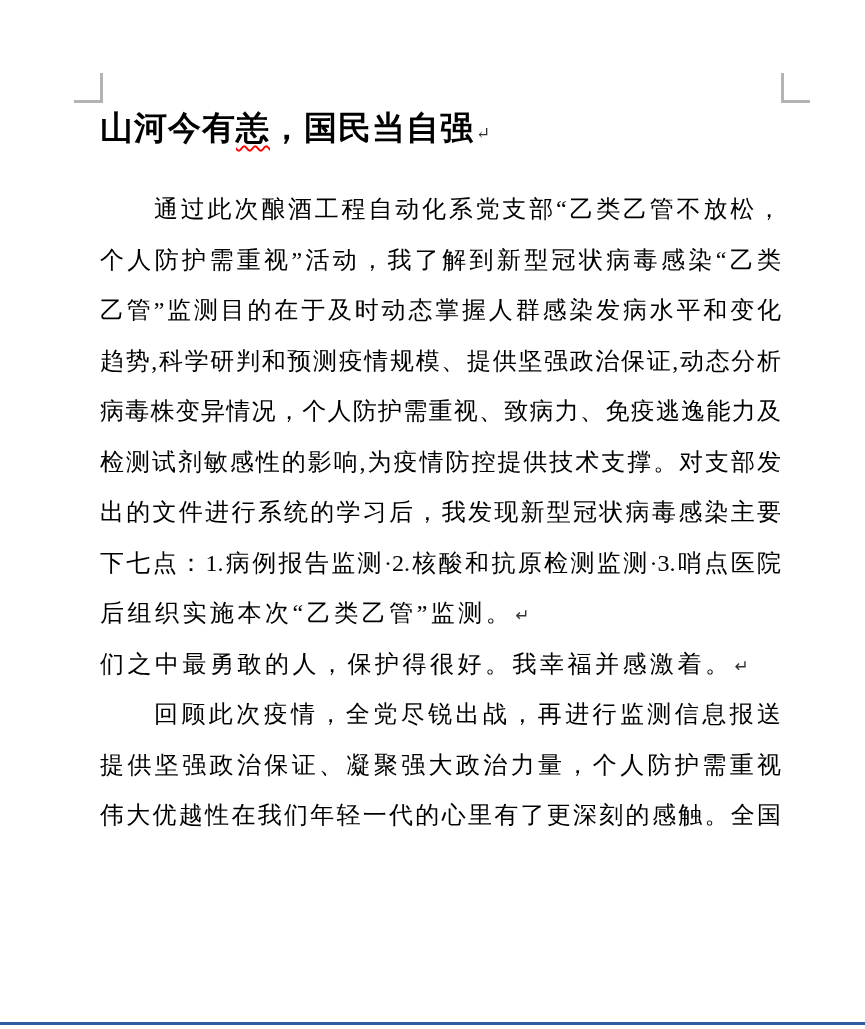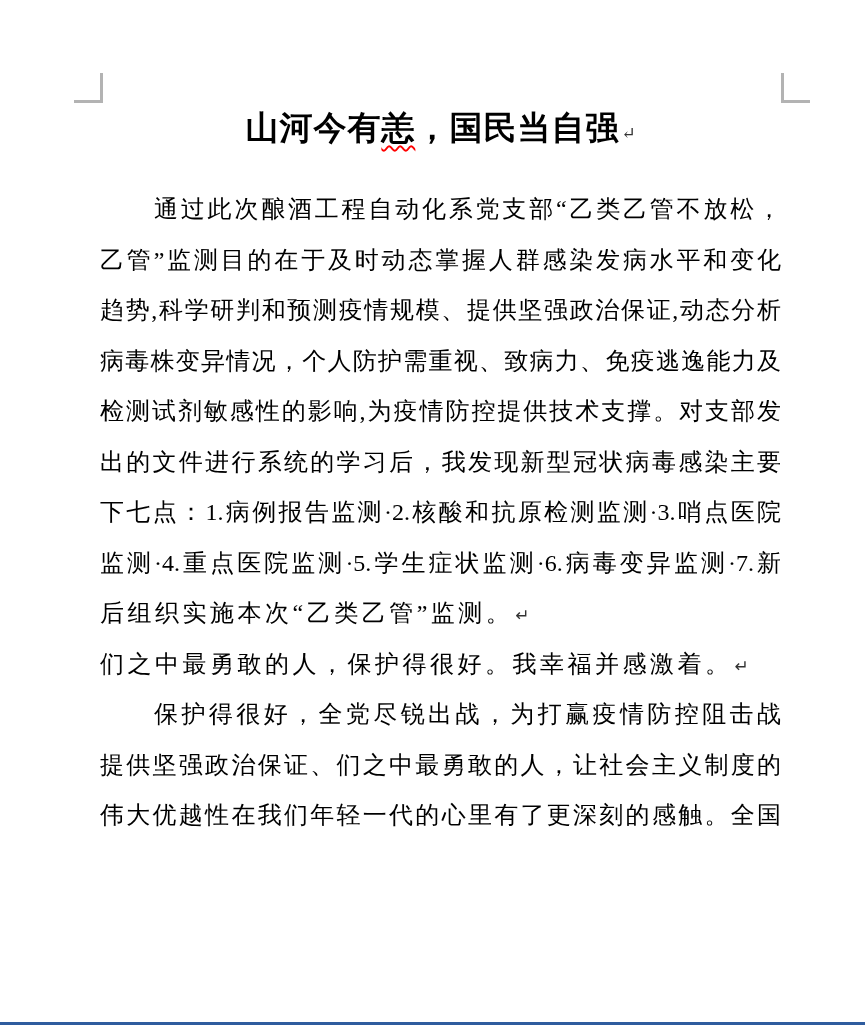--- a/index.html
+++ b/index.html
@@ -18,21 +18,21 @@
     border-right: 3px solid var(--crop-mark, #b3b3b3);
     border-bottom: 3px solid var(--crop-mark, #b3b3b3); }
   .crop.tr { left: 781px; top: 73px;
     border-left: 3px solid var(--crop-mark, #b3b3b3);
     border-bottom: 3px solid var(--crop-mark, #b3b3b3); }
 
   .content { position: absolute; left: 100px; top: 100px; width: 681px; }
 
   .title {
     margin: 0; font-size: 33px; font-weight: bold;
-    line-height: 56px; text-align: center; letter-spacing: 1px;
+    line-height: 56px; letter-spacing: 1px;
     white-space: nowrap;
   }
   .err {
     text-decoration: underline wavy var(--spellcheck-underline, #ff0000);
     text-decoration-thickness: 2px;
     text-underline-offset: 6px;
   }
   .pmark {
     font-size: 17px; font-weight: normal; color: #333;
     letter-spacing: 0; margin-left: 2px;
@@ -60,29 +60,29 @@
 <div class="page">
 
   <div class="crop tl"></div>
   <div class="crop tr"></div>
 
   <div class="content">
     <h1 class="title"><span>山河今有</span><span class="err">恙</span><span>，国民当自强</span><span class="pmark">↵</span></h1>
 
     <div class="docbody">
         <div class="line first">通过此次酿酒工程自动化系党支部“乙类乙管不放松，</div>
+        <div class="line">个人防护需重视”活动，我了解到新型冠状病毒感染“乙类</div>
         <div class="line">乙管”监测目的在于及时动态掌握人群感染发病水平和变化</div>
         <div class="line">趋势,科学研判和预测疫情规模、提供坚强政治保证,动态分析</div>
         <div class="line">病毒株变异情况，个人防护需重视、致病力、免疫逃逸能力及</div>
         <div class="line">检测试剂敏感性的影响,为疫情防控提供技术支撑。对支部发</div>
         <div class="line">出的文件进行系统的学习后，我发现新型冠状病毒感染主要</div>
         <div class="line">下七点：1.病例报告监测·2.核酸和抗原检测监测·3.哨点医院</div>
-        <div class="line">监测·4.重点医院监测·5.学生症状监测·6.病毒变异监测·7.新</div>
         <div class="line pend">后组织实施本次“乙类乙管”监测。<span class="pmark">↵</span></div>
         <div class="line pend">们之中最勇敢的人，保护得很好。我幸福并感激着。<span class="pmark">↵</span></div>
-        <div class="line first">保护得很好，全党尽锐出战，为打赢疫情防控阻击战</div>
-        <div class="line">提供坚强政治保证、们之中最勇敢的人，让社会主义制度的</div>
+        <div class="line first">回顾此次疫情，全党尽锐出战，再进行监测信息报送</div>
+        <div class="line">提供坚强政治保证、凝聚强大政治力量，个人防护需重视</div>
         <div class="line">伟大优越性在我们年轻一代的心里有了更深刻的感触。全国</div>
       </div>
   </div>
 
   <div class="bottom-line"></div>
 </div>
 
 </body></html>

